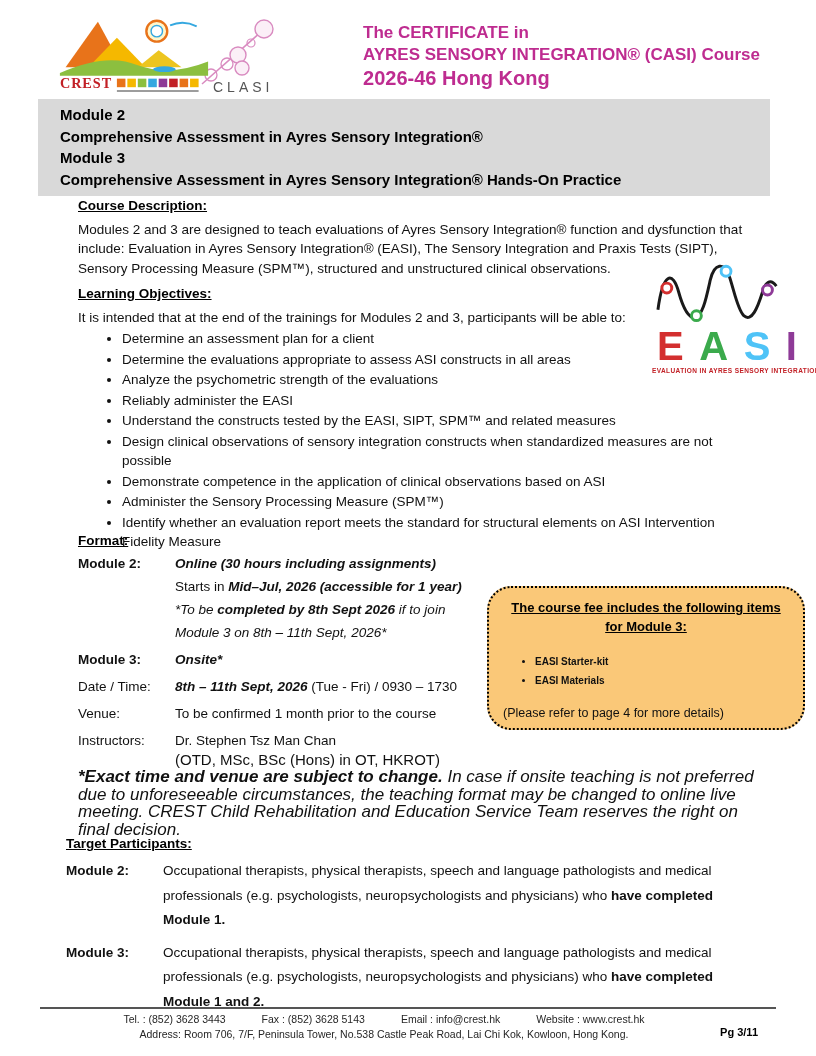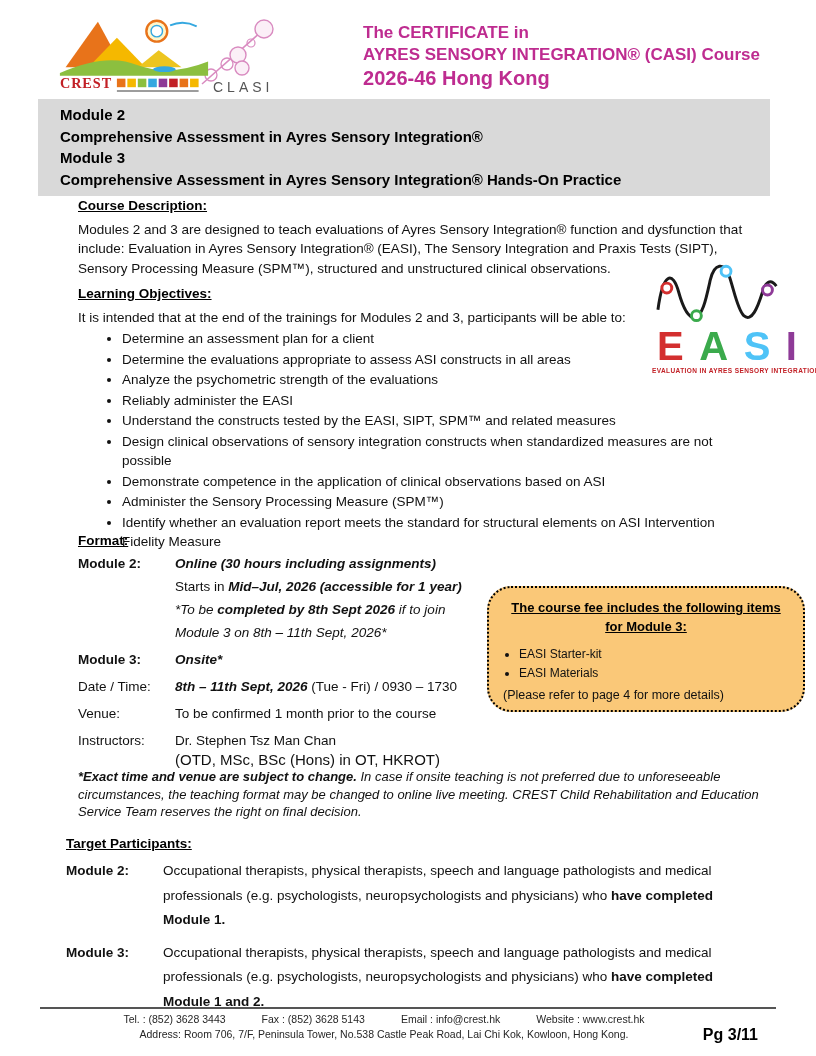--- a/index.html
+++ b/index.html
@@ -41,41 +41,41 @@
   .fvalue{line-height:23px;}
   .bi{font-weight:bold;font-style:italic;}
   .it{font-style:italic;}
   .creds{font-size:15px;line-height:15px;}
 
   
   #fee-box{position:absolute;left:487px;top:586px;width:290px;background:#FAC878;
            border:2px dotted #000;border-radius:24px;padding:10px 12px 8px;}
   .fee-title{text-align:center;font-weight:bold;text-decoration:underline;font-size:13px;
              line-height:19px;margin-bottom:9px;color:#000;}
-  .fee-items{margin:0;padding-left:18px;font-size:12px;line-height:19px;}
+  .fee-items{margin:16px;padding-left:18px;font-size:10px;line-height:19px;font-weight:bold;}
   .fee-note{font-size:12.5px;margin-top:5px;padding-left:2px;}
 
   
-  #disclaimer{position:absolute;left:78px;top:768px;width:690px;font-size:13px;
+  #disclaimer{position:absolute;left:78px;top:768px;width:690px;font-size:17px;
               line-height:17.5px;font-style:italic;}
   .disc-bold{font-weight:bold;}
 
   
   #target{position:absolute;left:66px;top:836px;width:690px;font-size:13.5px;}
   .trow{display:flex;margin-top:8px;}
   .tlabel{width:97px;flex-shrink:0;font-weight:bold;line-height:24px;}
   .ttext{line-height:24.5px;max-width:566px;}
   .tbold{font-weight:bold;}
 
   
   .footer-rule{position:absolute;left:40px;top:1007px;width:736px;height:2px;background:#555;}
   .footer{position:absolute;left:48px;top:1012px;width:672px;text-align:center;
           font-size:10.5px;color:#262626;line-height:15px;}
   .footer-line1{display:flex;justify-content:center;gap:36px;}
-  .page-num{position:absolute;right:58px;top:1026px;font-weight:bold;font-size:16px;color:#000;}
+  .page-num{position:absolute;right:58px;top:1026px;font-weight:bold;font-size:11px;color:#000;}
 </style>
 </head>
 <body>
 
 <div class="page">
 
   <div class="logo" id="clasi-logo">
     <svg width="90" height="84" viewBox="0 0 90 84">
       <path d="M6,72 L74,12" stroke="#D98BC0" stroke-width="1.6" fill="none"></path>
       <circle cx="68" cy="17" r="9" fill="#FBEFF7" stroke="#D98BC0" stroke-width="1.4"></circle>

